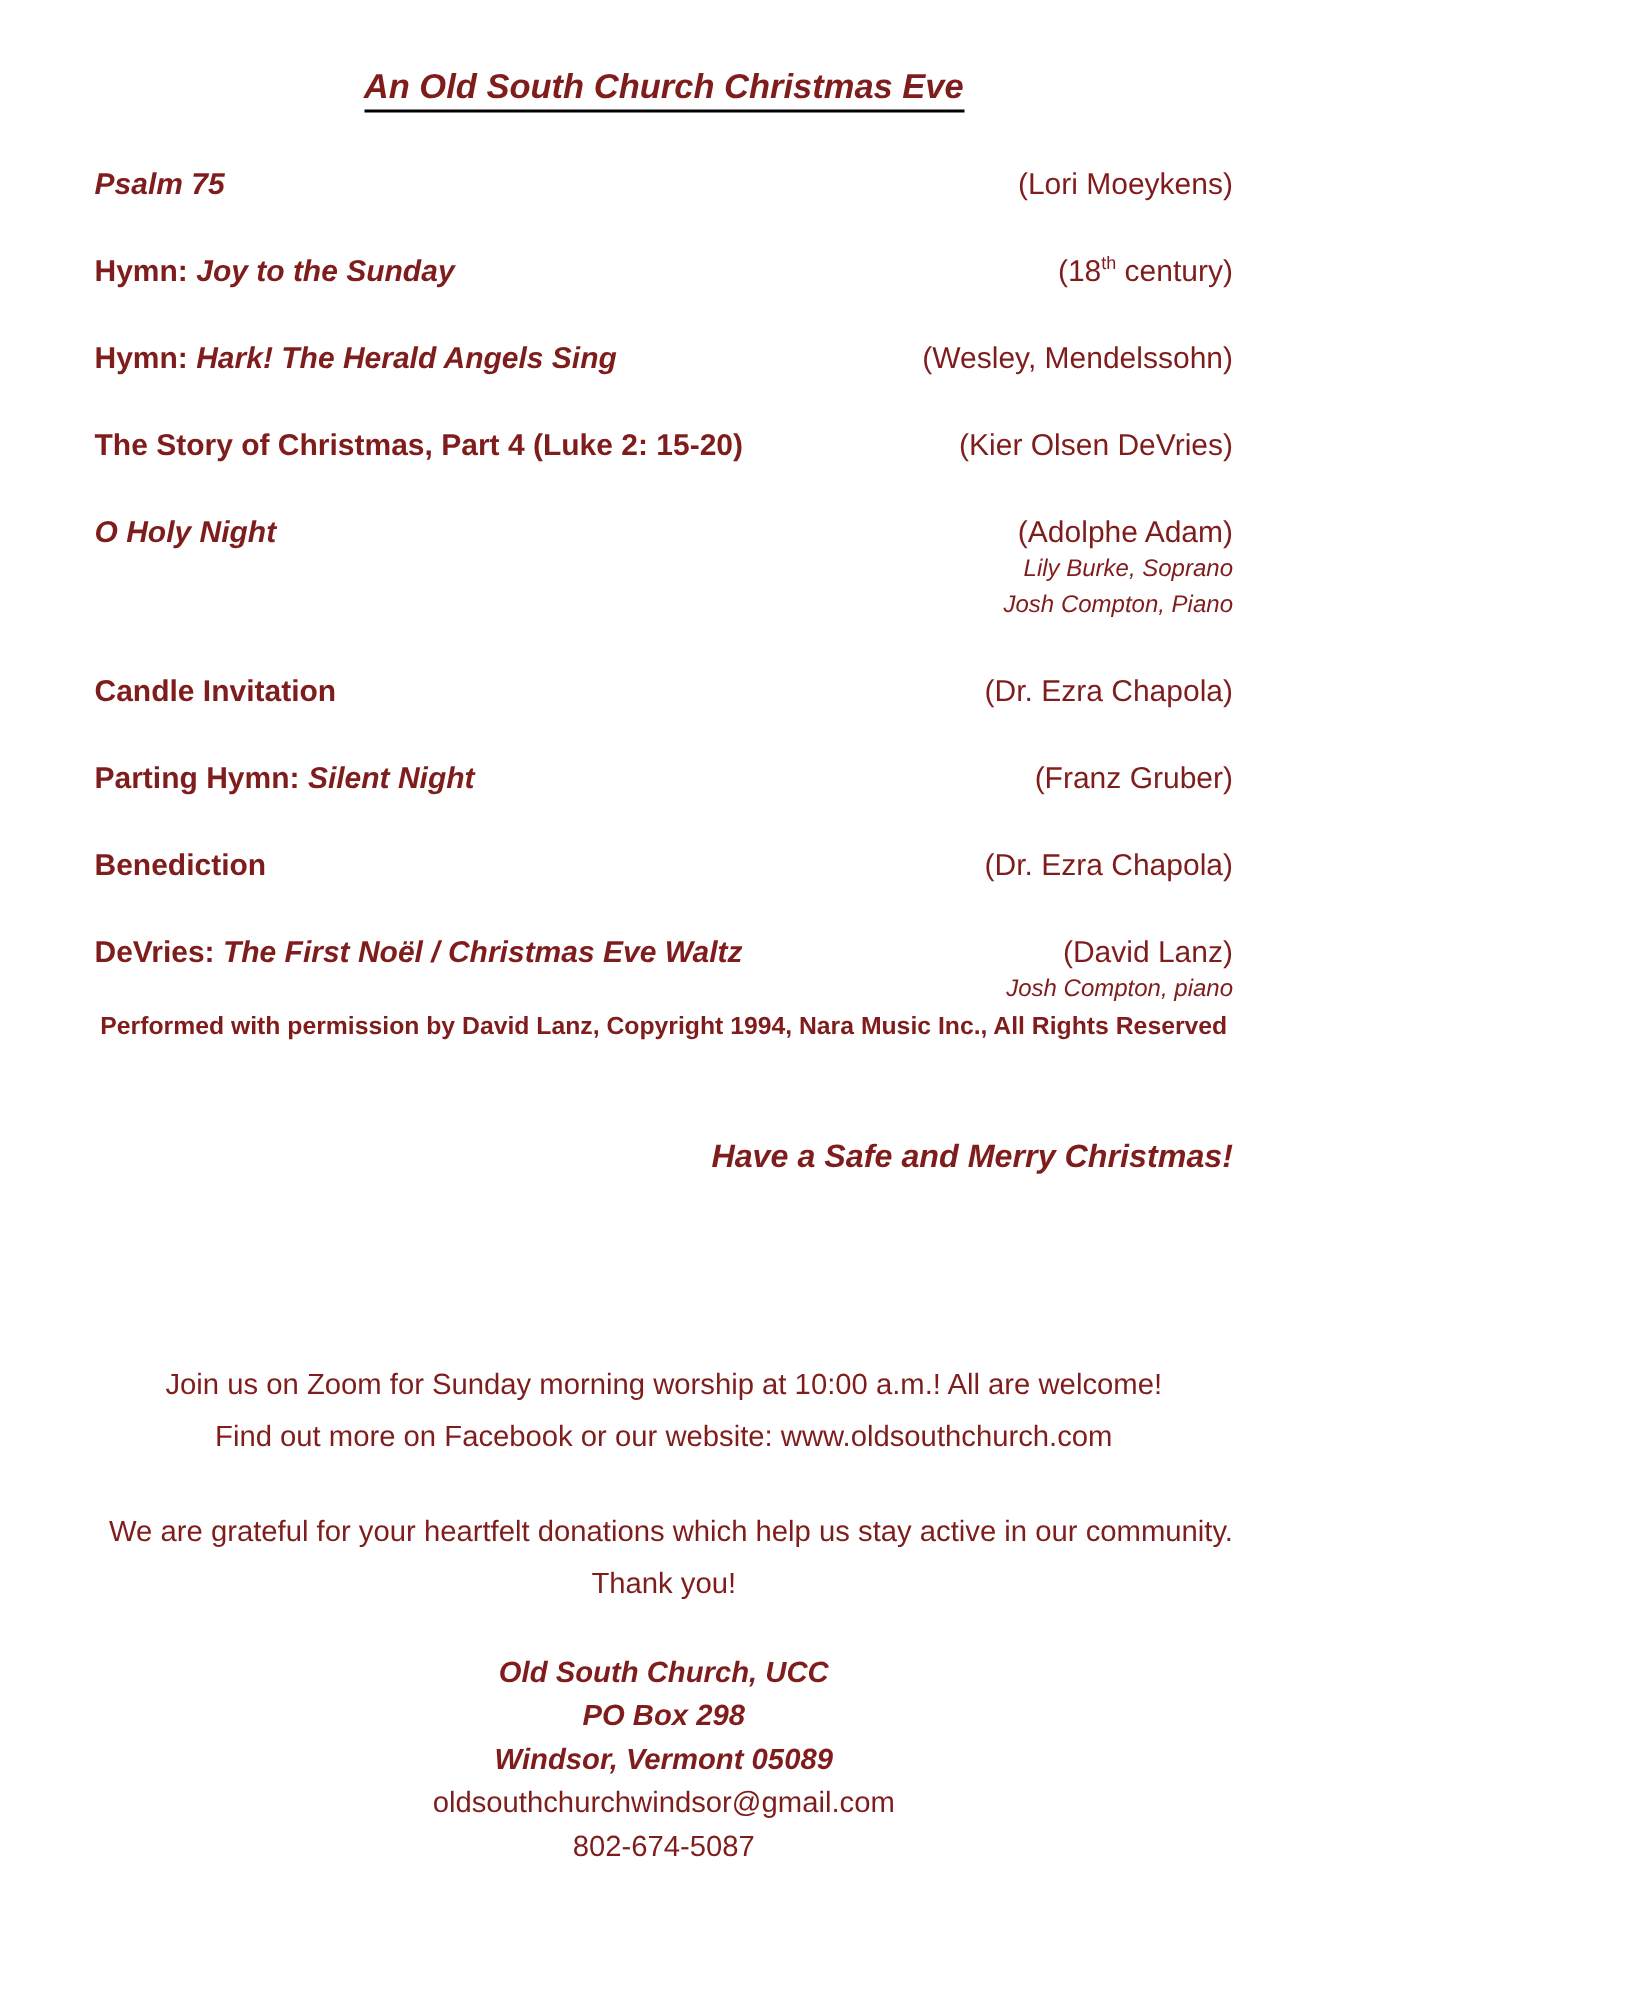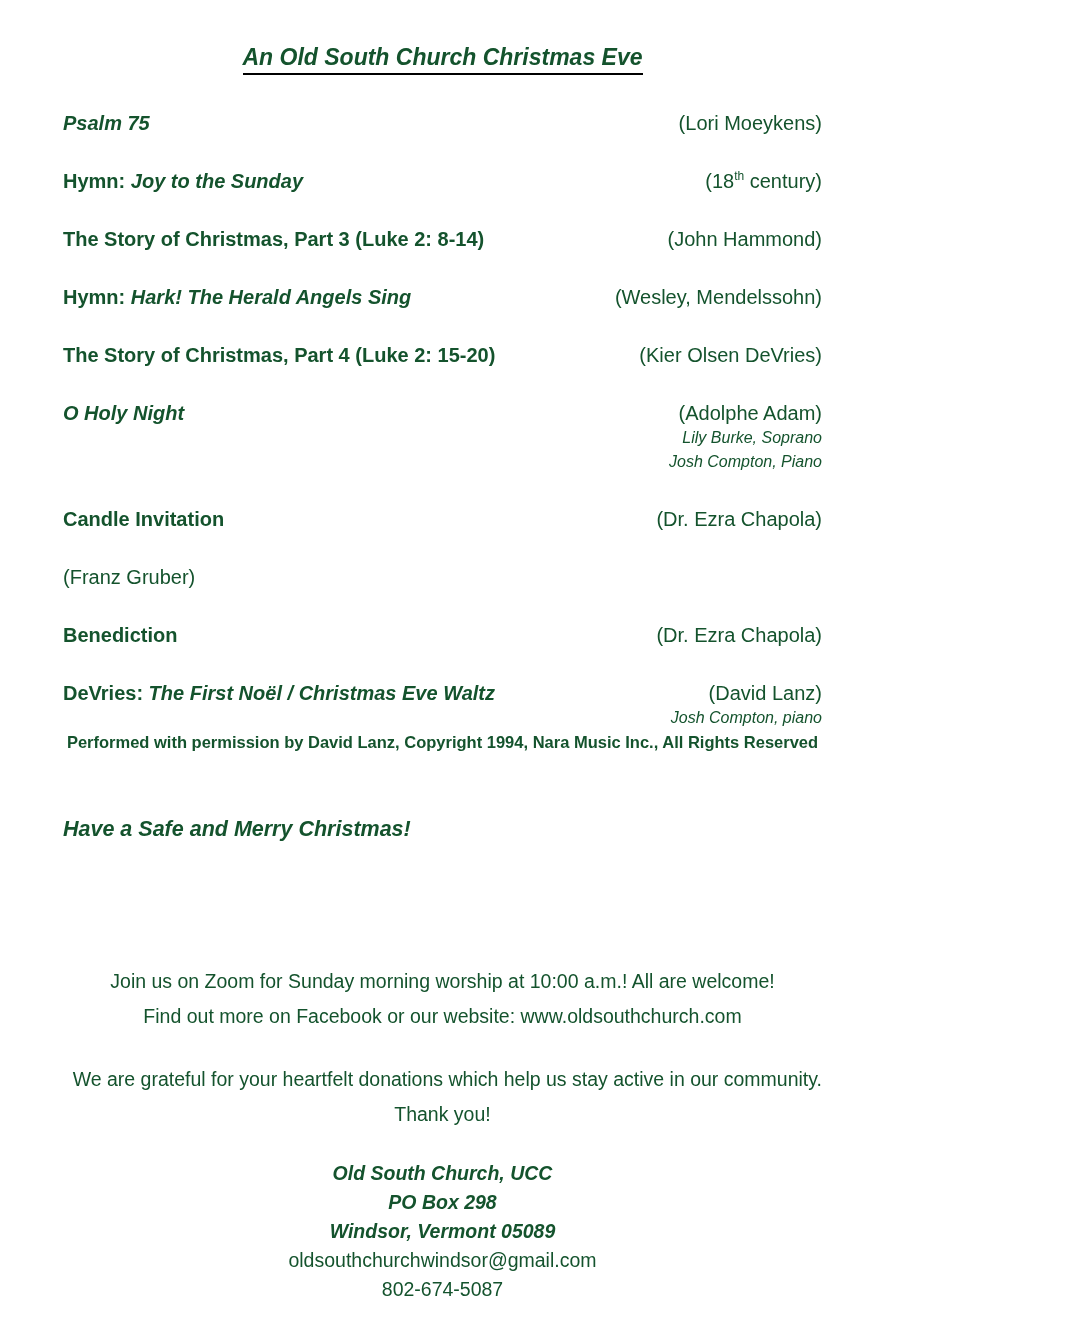--- a/index.html
+++ b/index.html
@@ -2,21 +2,21 @@
 <html><head>
 <meta charset="utf-8">
 <style>
   html, body { margin: 0; padding: 0; background: #ffffff; }
   .page {
     position: relative;
     width: 908px;
     height: 1344px;
     box-sizing: border-box;
     background: #ffffff;
-    color: #14532d;
+    color: #7f1d1d;
     font-family: "Liberation Sans", sans-serif;
     padding: 44px 86px 20px 63px;
     overflow: hidden;
   }
   .doc-title {
     text-align: center;
     font-size: 23px;
     font-weight: bold;
     font-style: italic;
     line-height: 26px;
@@ -44,21 +44,21 @@
     font-size: 16px;
     line-height: 24px;
   }
   .note {
     text-align: center;
     font-weight: bold;
     font-size: 16.5px;
     line-height: 25px;
   }
   .closing {
-    text-align: left;
+    text-align: right;
     font-weight: bold;
     font-style: italic;
     font-size: 21.5px;
     line-height: 26px;
     margin: 61px 0 0 0;
   }
   .announcements { text-align: center; font-size: 19.5px; }
   .announcements p { margin: 11px 0 0 0; line-height: 24px; }
   .announcements p.first { margin-top: 127px; }
   .announcements p.gap { margin-top: 39px; text-align: right; }
@@ -81,26 +81,20 @@
     </div>
   </div>
 
   <div class="pitem">
     <div class="prow">
       <div class="left"><span>Hymn: </span><span class="it">Joy to the Sunday</span></div>
       <div class="right"><span>(18</span><sup>th</sup><span> century)</span></div>
     </div>
   </div>
 
-  <div class="pitem">
-    <div class="prow">
-      <div class="left"><span>The Story of Christmas, Part 3 (Luke 2: 8-14)</span><span class="it"></span></div>
-      <div class="right">(John Hammond)</div>
-    </div>
-  </div>
 
   <div class="pitem">
     <div class="prow">
       <div class="left"><span>Hymn: </span><span class="it">Hark! The Herald Angels Sing</span></div>
       <div class="right">(Wesley, Mendelssohn)</div>
     </div>
   </div>
 
   <div class="pitem">
     <div class="prow">
@@ -120,20 +114,21 @@
 
   <div class="pitem">
     <div class="prow">
       <div class="left"><span>Candle Invitation</span><span class="it"></span></div>
       <div class="right">(Dr. Ezra Chapola)</div>
     </div>
   </div>
 
   <div class="pitem">
     <div class="prow">
+      <div class="left"><span>Parting Hymn: </span><span class="it">Silent Night</span></div>
       <div class="right">(Franz Gruber)</div>
     </div>
   </div>
 
   <div class="pitem">
     <div class="prow">
       <div class="left"><span>Benediction</span><span class="it"></span></div>
       <div class="right">(Dr. Ezra Chapola)</div>
     </div>
   </div>

